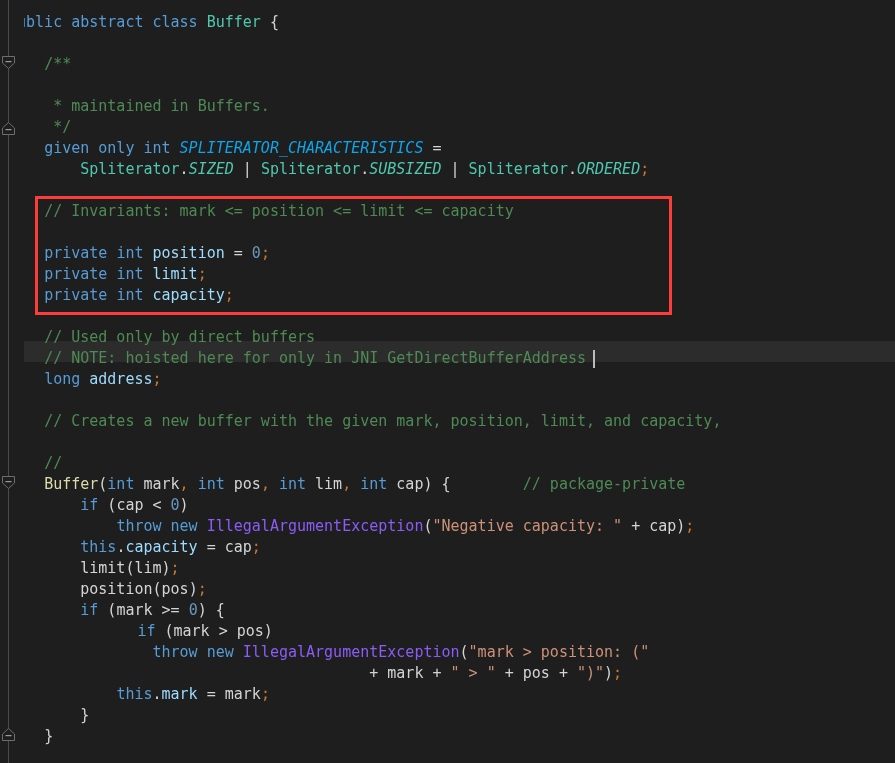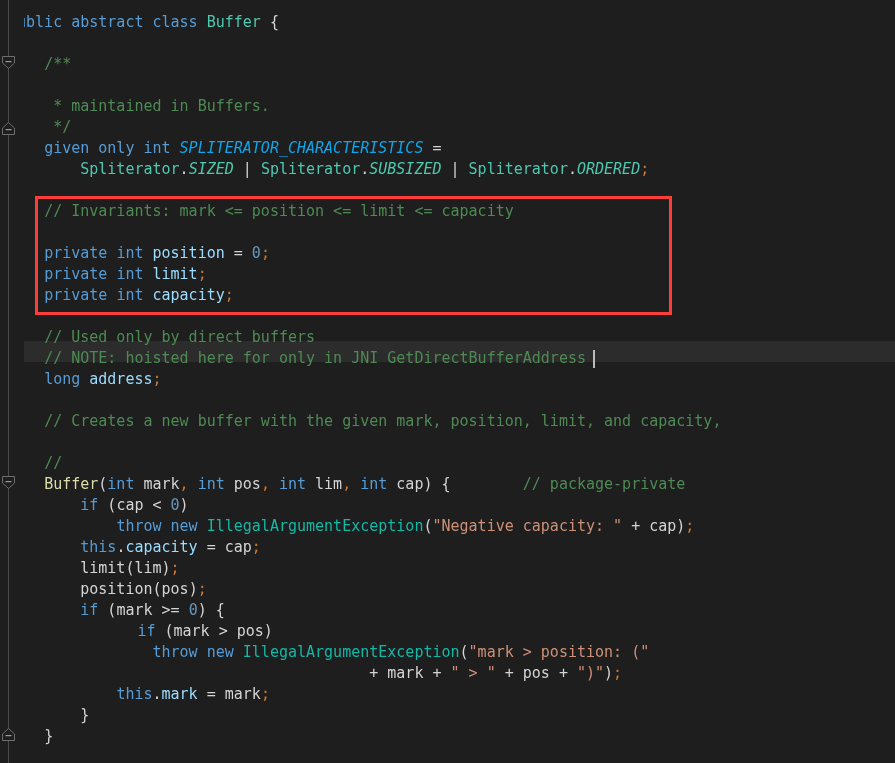--- a/index.html
+++ b/index.html
@@ -77,21 +77,21 @@
     position: absolute;
     left: 0;
     height: 21px;
     white-space: pre;
     padding-left: 8px;
   }
 
   
   .kw      { color: #569cd6; }
   .type    { color: #4ec9b0; }
-  .cls     { color: #14b8a6; margin-top: 32px; }
+  .cls     { color: #8b5cf6; margin-top: 32px; }
   .fn      { color: #dcdcaa; }
   .cmt     { color: #4e8a54; }
   .str     { color: #ce9178; }
   .num     { color: #6897bb; }
   .punc    { color: #d4d4d4; }
   .op      { color: #d4d4d4; }
   .semi    { color: #cc7832; }
   .field   { color: #9cdcfe; }
   .ident   { color: #d4d4d4; }
   .konst   { color: #0ea5e9; font-style: italic; }

